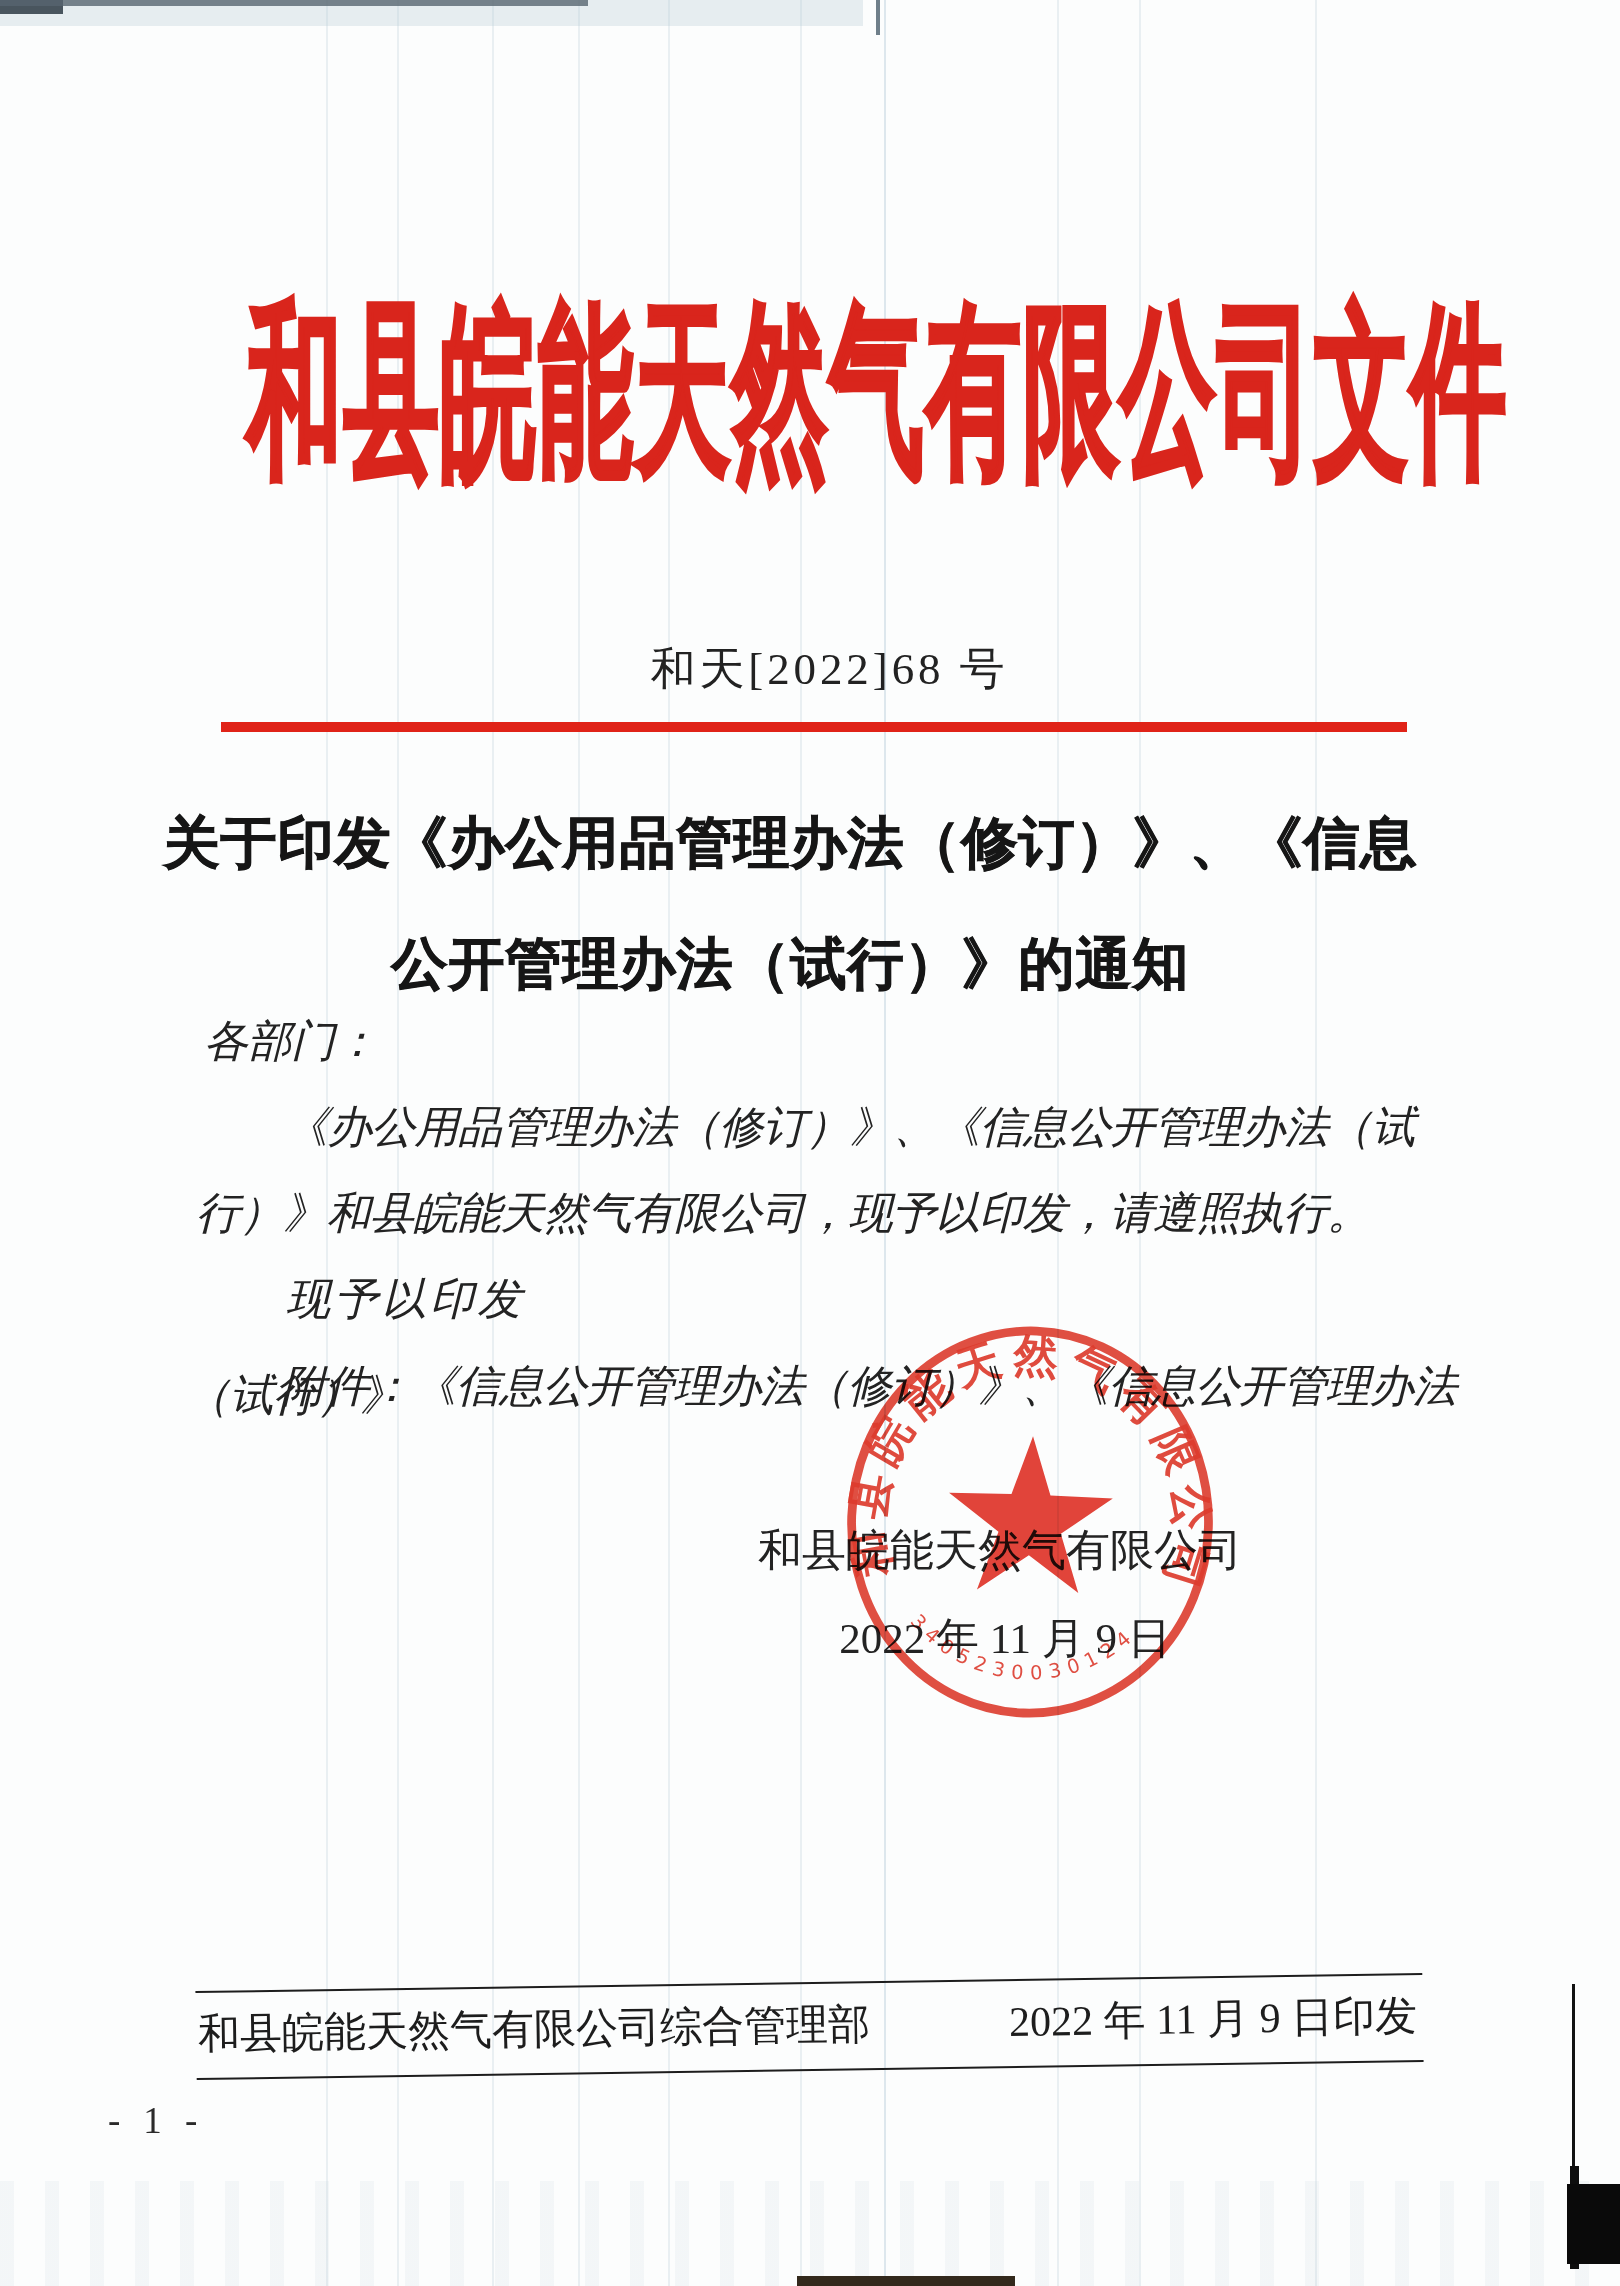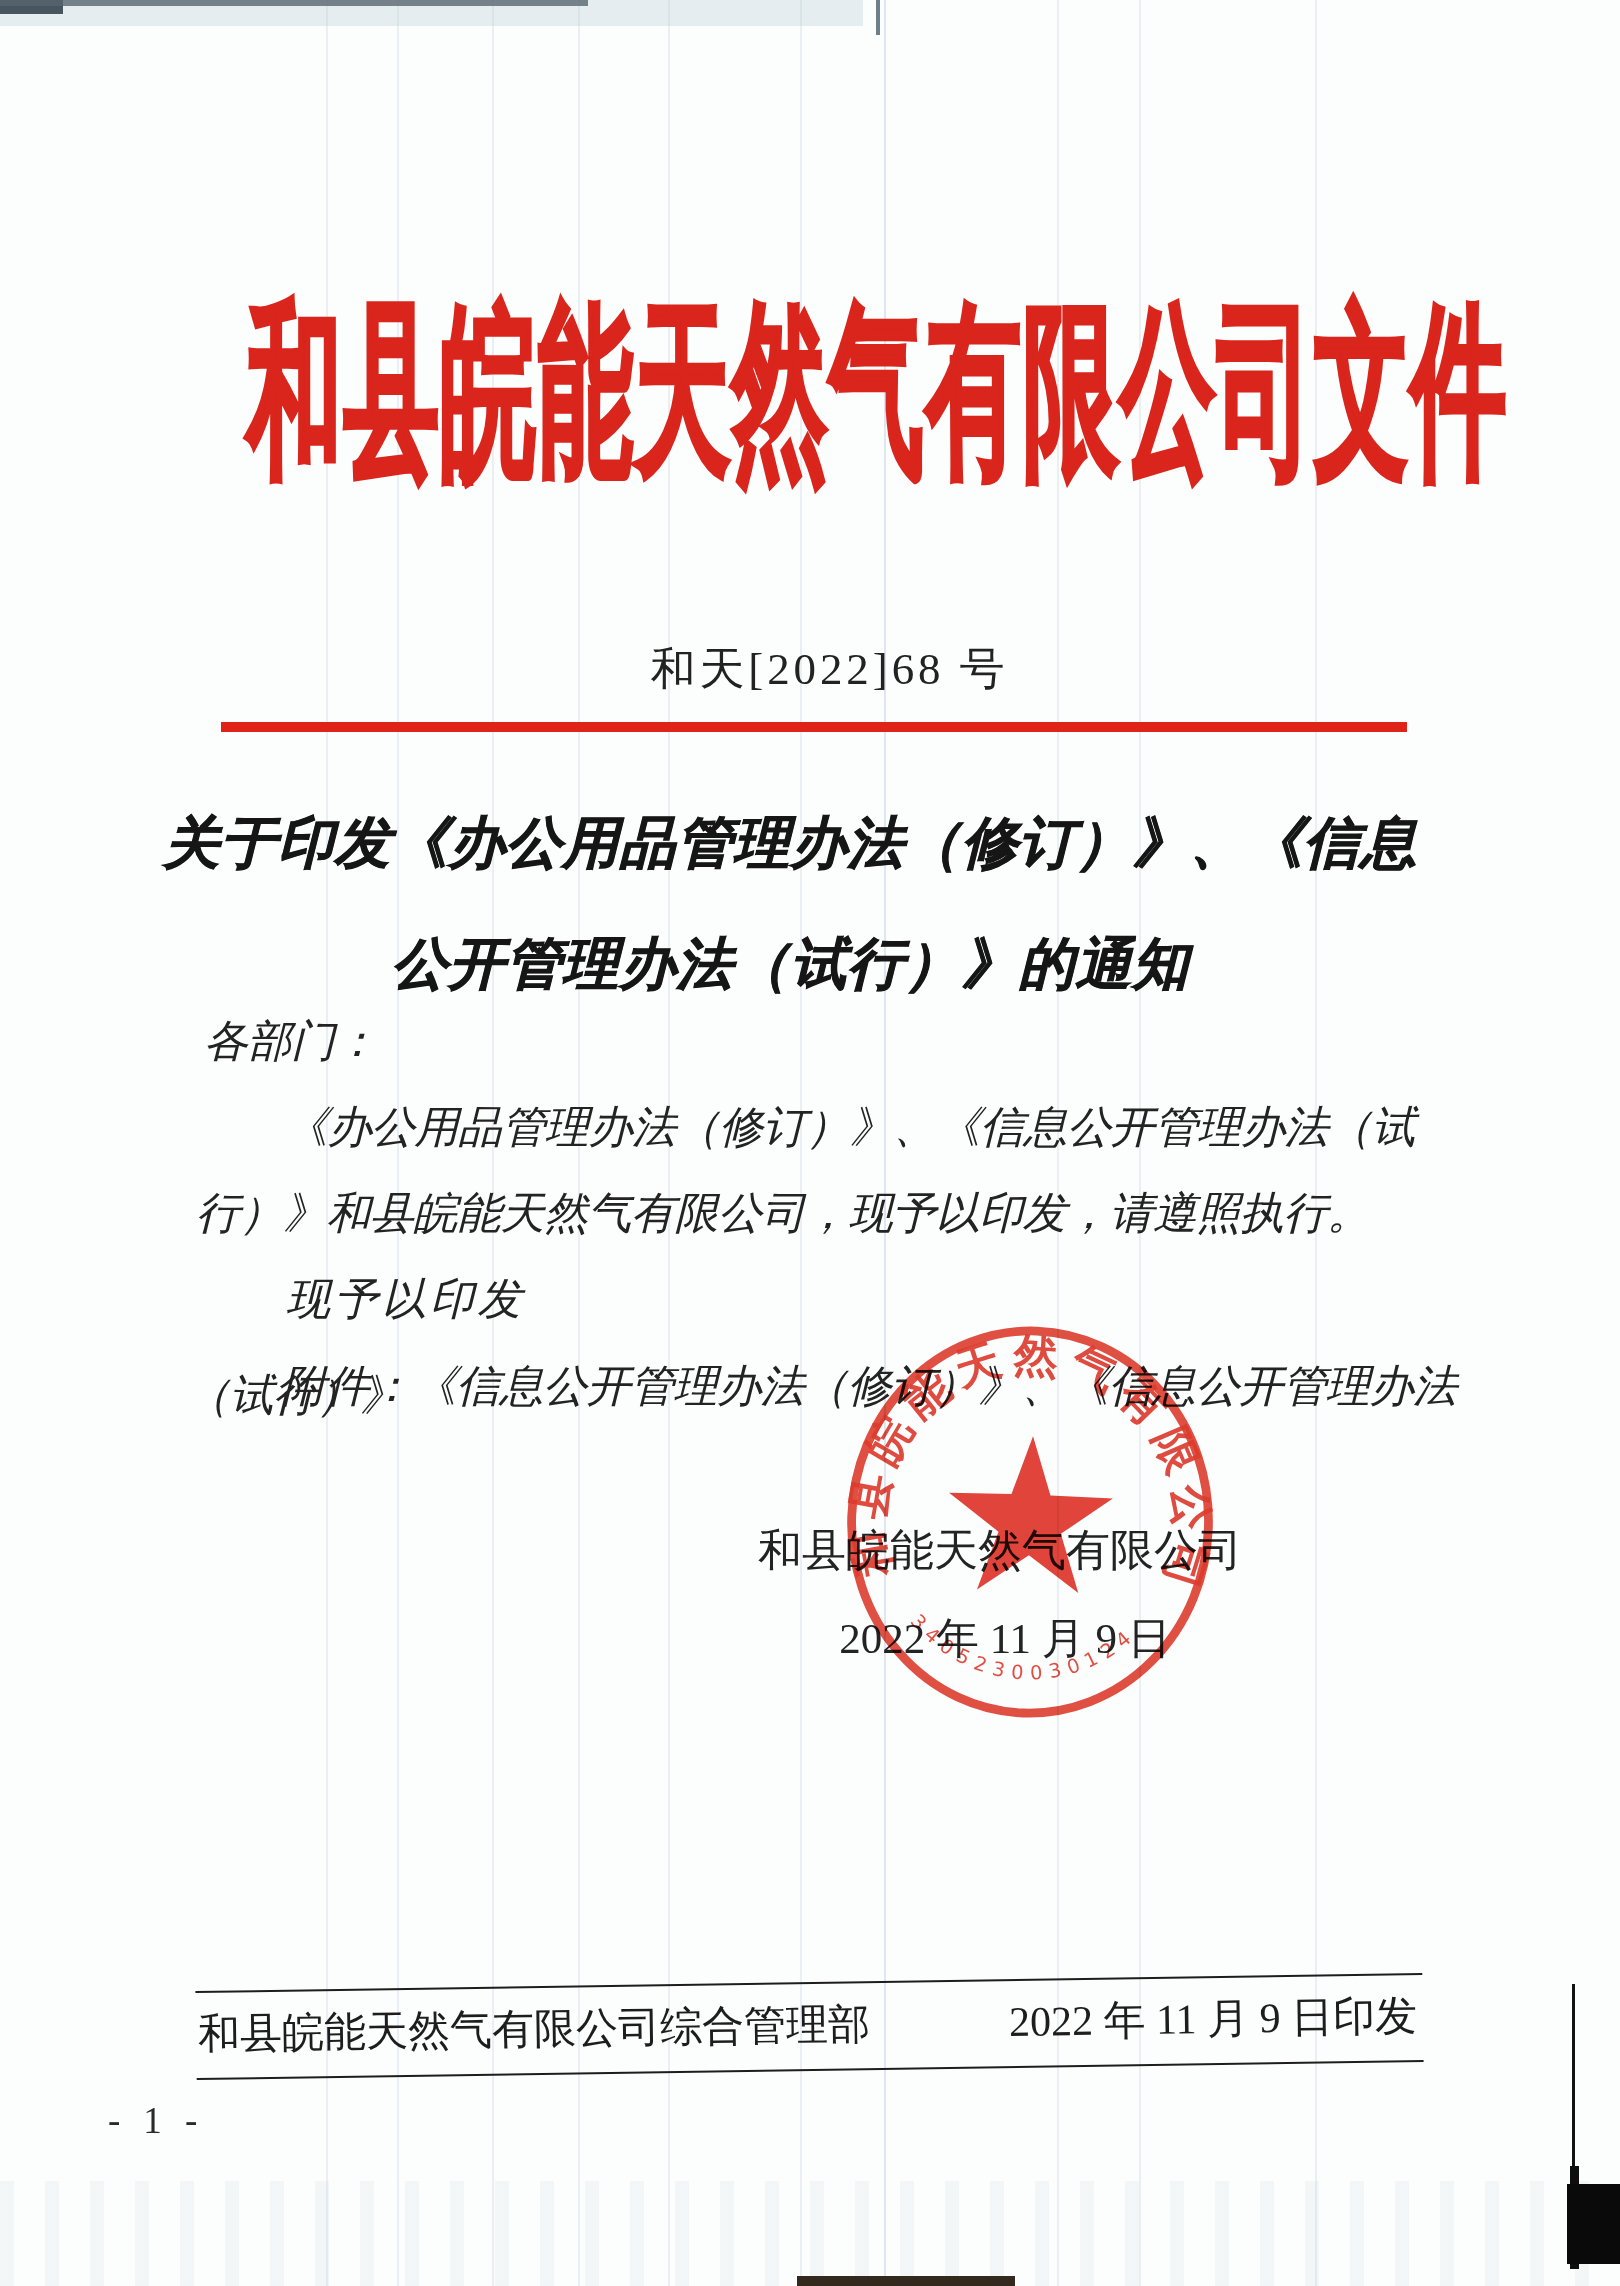--- a/index.html
+++ b/index.html
@@ -32,21 +32,21 @@
     left:0;top:639px;width:1659px;text-align:center;
     font-size:45px;letter-spacing:3.9px;color:#222;
   }
   .red-rule{
     left:221px;top:722px;width:1186px;height:9.8px;
     background:var(--rule-red,#e02318);
   }
   .subject{
     left:0;top:0;width:1581px;text-align:center;
     font-size:56px;font-weight:bold;color:#161616;
-    -webkit-text-stroke:0.8px #161616;letter-spacing:1px;white-space:nowrap;font-style:italic;
+    -webkit-text-stroke:0.8px #161616;letter-spacing:1px;white-space:nowrap;
   }
   .bodyline{
     position:absolute;font-size:44px;color:#232323;white-space:nowrap;
     letter-spacing:-0.5px;
     font-style:italic;
   }
   .sig{position:absolute;font-size:44px;color:#232323;text-align:center;white-space:nowrap;}
   .seal-wrap{
     left:835px;top:1315px;width:390px;height:416px;
     mix-blend-mode:multiply;opacity:.92;transform:rotate(2deg);

